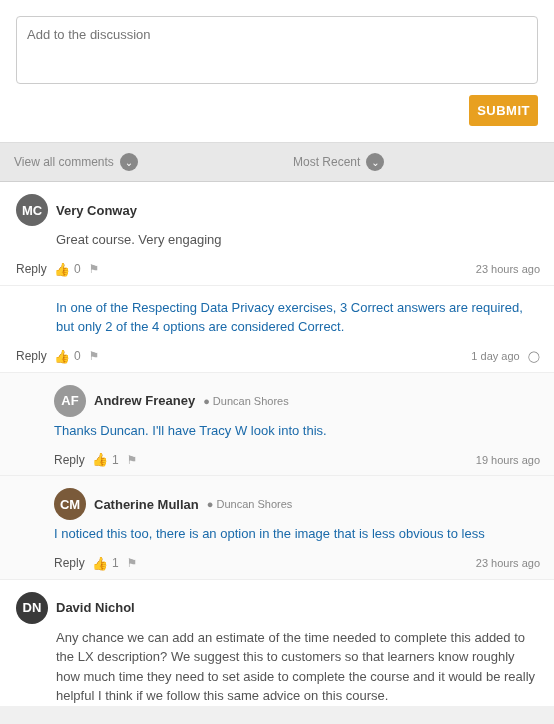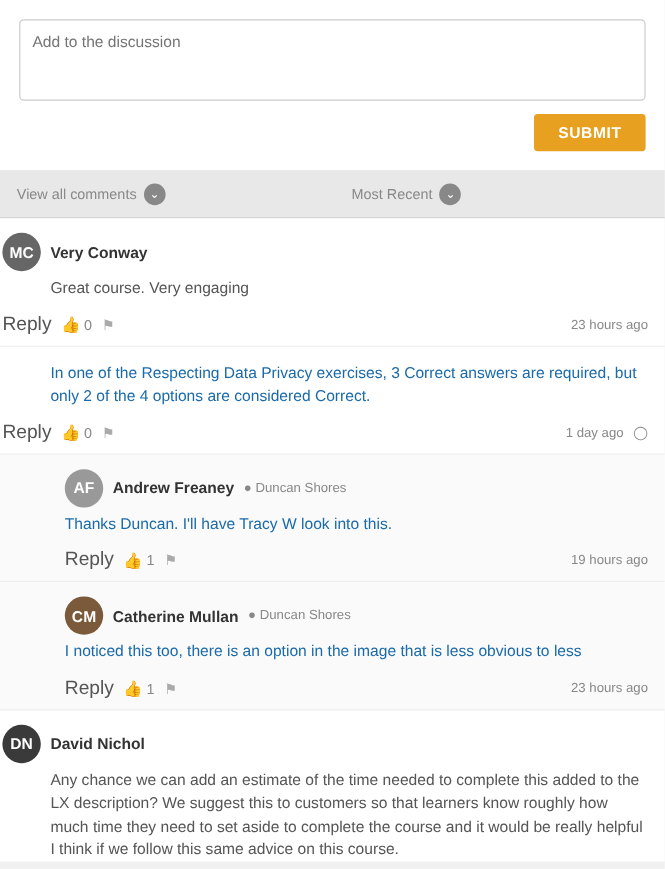--- a/index.html
+++ b/index.html
@@ -33,21 +33,21 @@
     .compose-actions {
       display: flex;
       justify-content: flex-end;
       margin-top: 8px;
     }
 
     .submit-button {
       background: #e8a020;
       color: #fff;
       border: none;
-      padding: 8px 20px;
+      padding: 8px 8px;
       font-size: 13px;
       font-weight: bold;
       border-radius: 3px;
       cursor: pointer;
       letter-spacing: 0.5px;
     }
 
     .filter-bar {
       background: #e8e8e8;
       display: flex;
@@ -87,21 +87,21 @@
       justify-content: center;
       color: white;
       font-size: 10px;
     }
 
     .comments-section {
       background: #fff;
     }
 
     .comment-item {
-      padding: 12px 14px 0 2px;
+      padding: 12px 14px 0 16px;
       border-bottom: 1px solid #eee;
     }
 
     .comment-item.nested {
       padding-left: 54px;
       background: #fafafa;
     }
 
     .comment-header {
       display: flex;
@@ -161,21 +161,21 @@
 
     .comment-footer {
       display: flex;
       align-items: center;
       padding: 6px 0 8px 0;
       gap: 8px;
     }
 
     .reply-btn {
       color: #555;
-      font-size: 16px;
+      font-size: 12px;
       cursor: pointer;
       background: none;
       border: none;
       padding: 0;
       font-family: Arial, sans-serif;
     }
 
     .like-section {
       display: flex;
       align-items: center;

